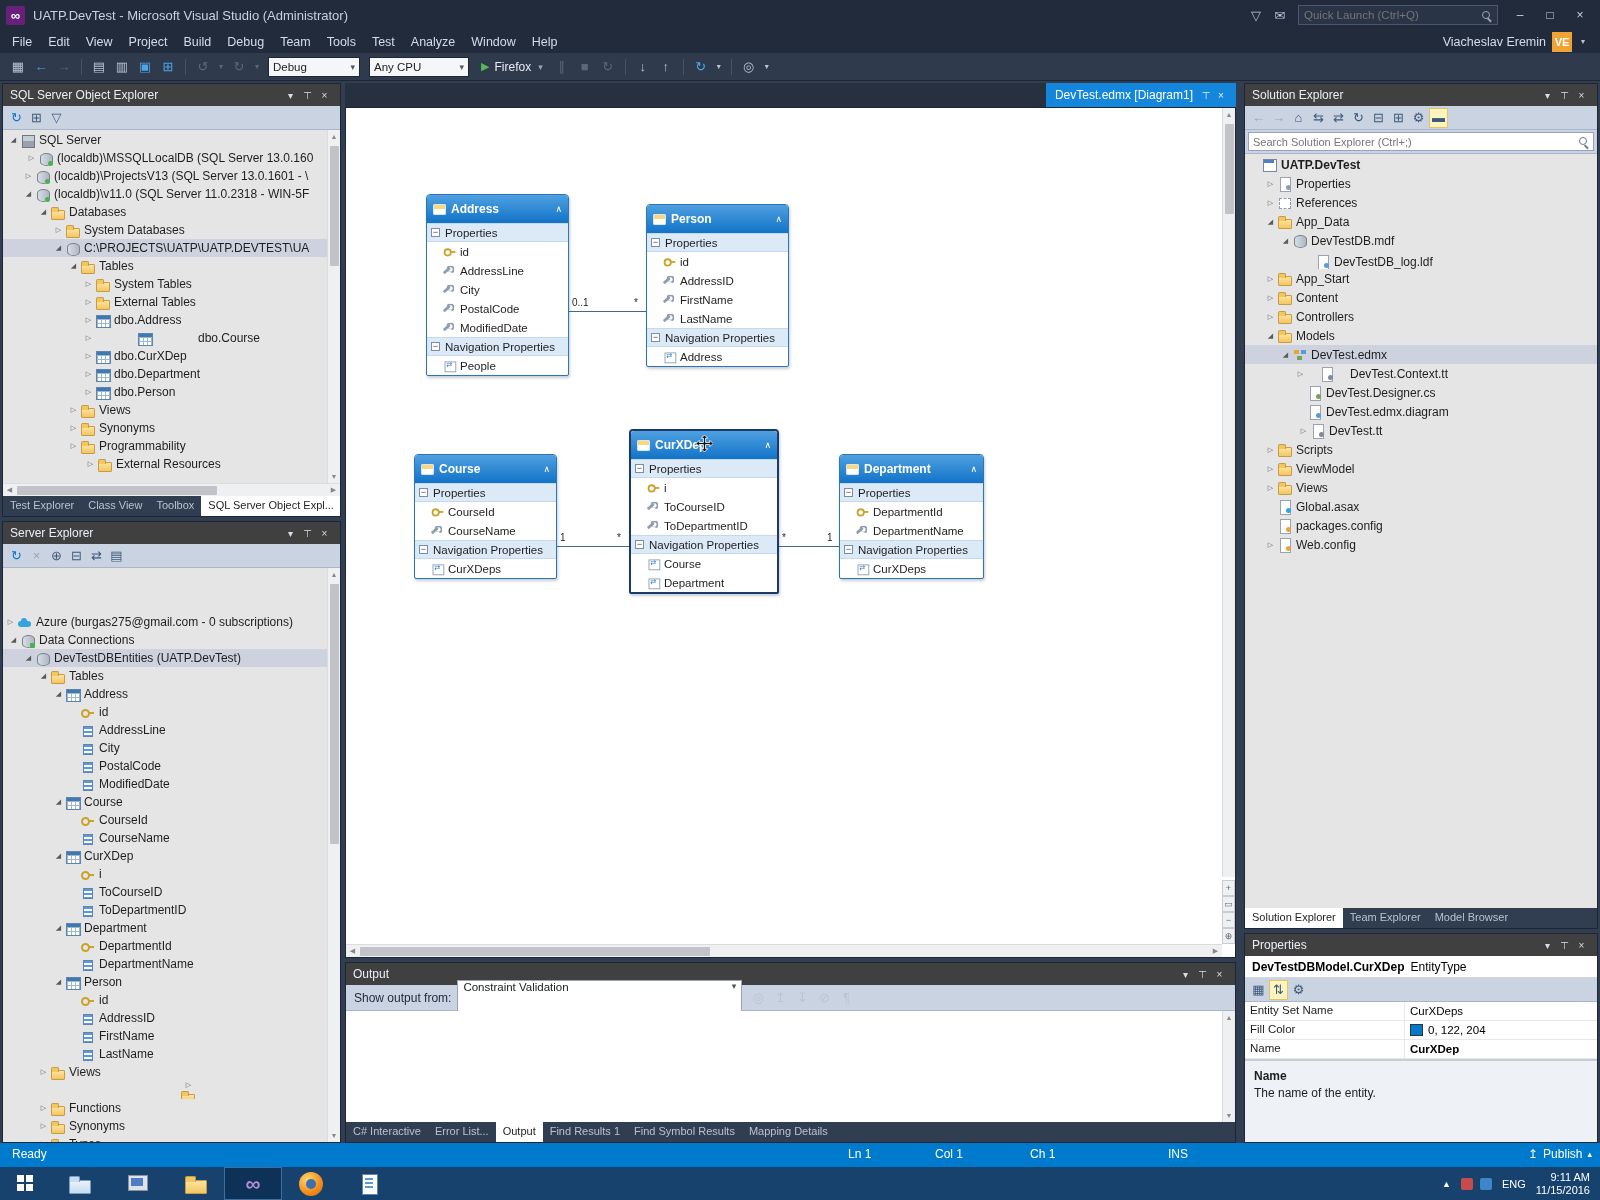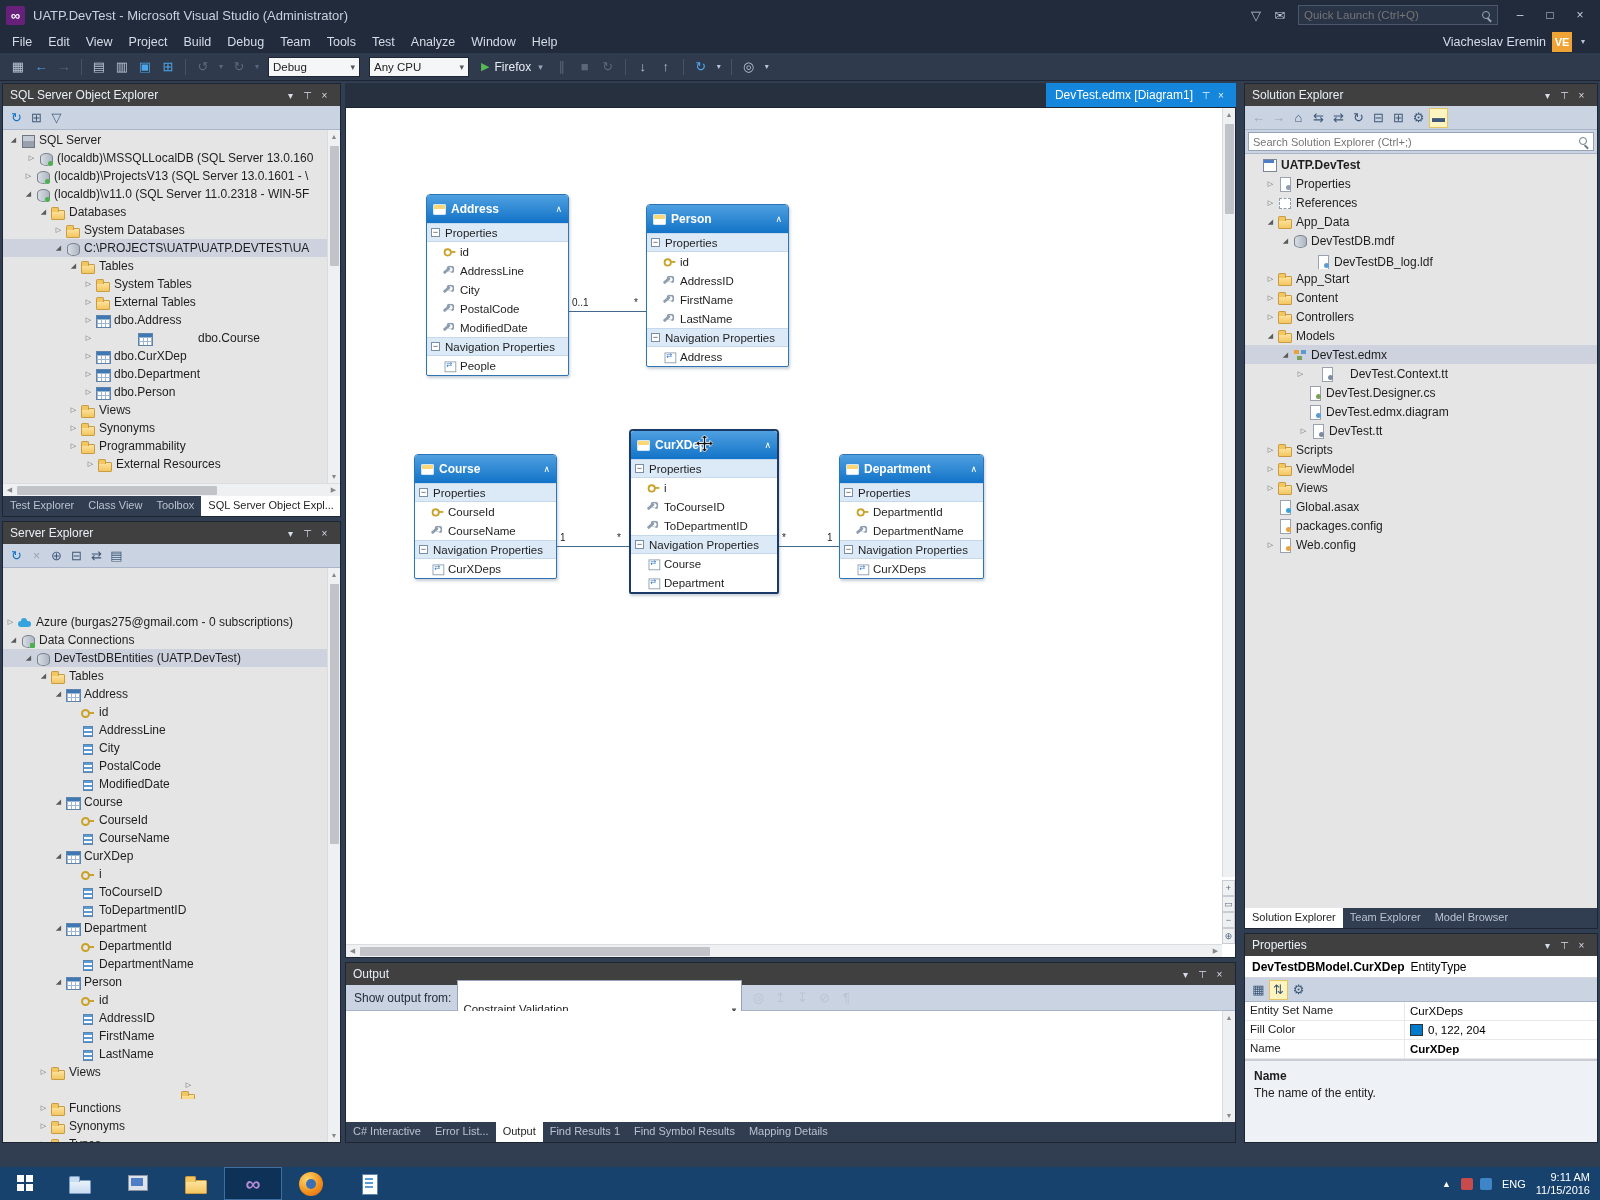--- a/index.html
+++ b/index.html
@@ -105,21 +105,21 @@
 .esec .exp{width:9px;height:9px;border:1px solid #7A8EA8;background:#fff;font-size:9px;line-height:7px;text-align:center;color:#444;flex:none}
 .erow{height:19px;display:flex;align-items:center;padding:0 4px 0 15px;color:#1E1E1E;white-space:nowrap;overflow:hidden}
 .erow .ico{transform:scale(.9)}
 .assoc{position:absolute;height:0;border-top:1.5px solid #44688C}
 .mult{position:absolute;font-size:10px;color:#1E1E1E}
 .move-cursor{position:absolute;width:17px;height:17px}
 .zoom-stack{position:absolute;right:0;bottom:13px;width:13px;display:flex;flex-direction:column}
 .zoombtn{height:16px;background:#EFF0F2;border:1px solid #C9CCD2;font-size:9px;color:#5A6B7C;display:flex;align-items:center;justify-content:center}
 
 .outrow{height:26px;background:#C9D3E2;border-bottom:1px solid #A9B5C9;display:flex;align-items:center;padding:0 8px;gap:6px;font-size:12px;color:#1E2838;flex:none}
-.outcombo{width:285px;height:36px;background:#fff;border:1px solid #96A3B8;display:flex;align-items:flex-end;padding:0 5px;font-size:11.5px;color:#222}
+.outcombo{width:285px;height:36px;background:#fff;border:1px solid #96A3B8;display:flex;align-items:flex-start;padding:0 5px;font-size:11.5px;color:#222}
 .outcombo .cval{flex:1}
 .outcombo::after{content:'▾';font-size:9px;color:#555}
 .outbody{flex:1;background:#fff;position:relative}
 
 .objrow{height:22px;background:#fff;border-bottom:1px solid #D4D8DE;display:flex;align-items:center;padding:0 7px;gap:6px;font-size:12px;flex:none}
 .objname{font-weight:bold}
 .pgrid{flex:none;border-bottom:1px solid #C9CCD2;font-size:11.5px}
 .pgrow{height:19px;display:flex;border-bottom:1px solid #E6E8EB}
 .pgl{width:160px;border-right:1px solid #E6E8EB;padding:2px 5px;color:#1E1E1E;overflow:hidden;white-space:nowrap}
 .pgv{flex:1;padding:2px 5px;display:flex;align-items:center;gap:5px;overflow:hidden;white-space:nowrap}
@@ -976,20 +976,32 @@
             <span>CurXDep</span>
           </div>
         </div>
       </div>
     <div class="pdesc">
       <div class="dt">Name</div>
       <div>The name of the entity.</div>
     </div>
   </div>
 
+  <div class="statusbar">
+    <span class="sb" style="left:12px">Ready</span>
+    <span class="sb" style="left:848px">Ln 1</span>
+    <span class="sb" style="left:935px">Col 1</span>
+    <span class="sb" style="left:1030px">Ch 1</span>
+    <span class="sb" style="left:1168px">INS</span>
+    <span class="sb-publish">
+      <span>↥</span>
+      <span>Publish</span>
+      <span style="font-size:9px">▴</span>
+    </span>
+  </div>
 
   <div class="taskbar">
     <div class="tb-start">
       <span class="win-logo">
           <span></span>
           <span></span>
           <span></span>
           <span></span>
         </span>
     </div>

